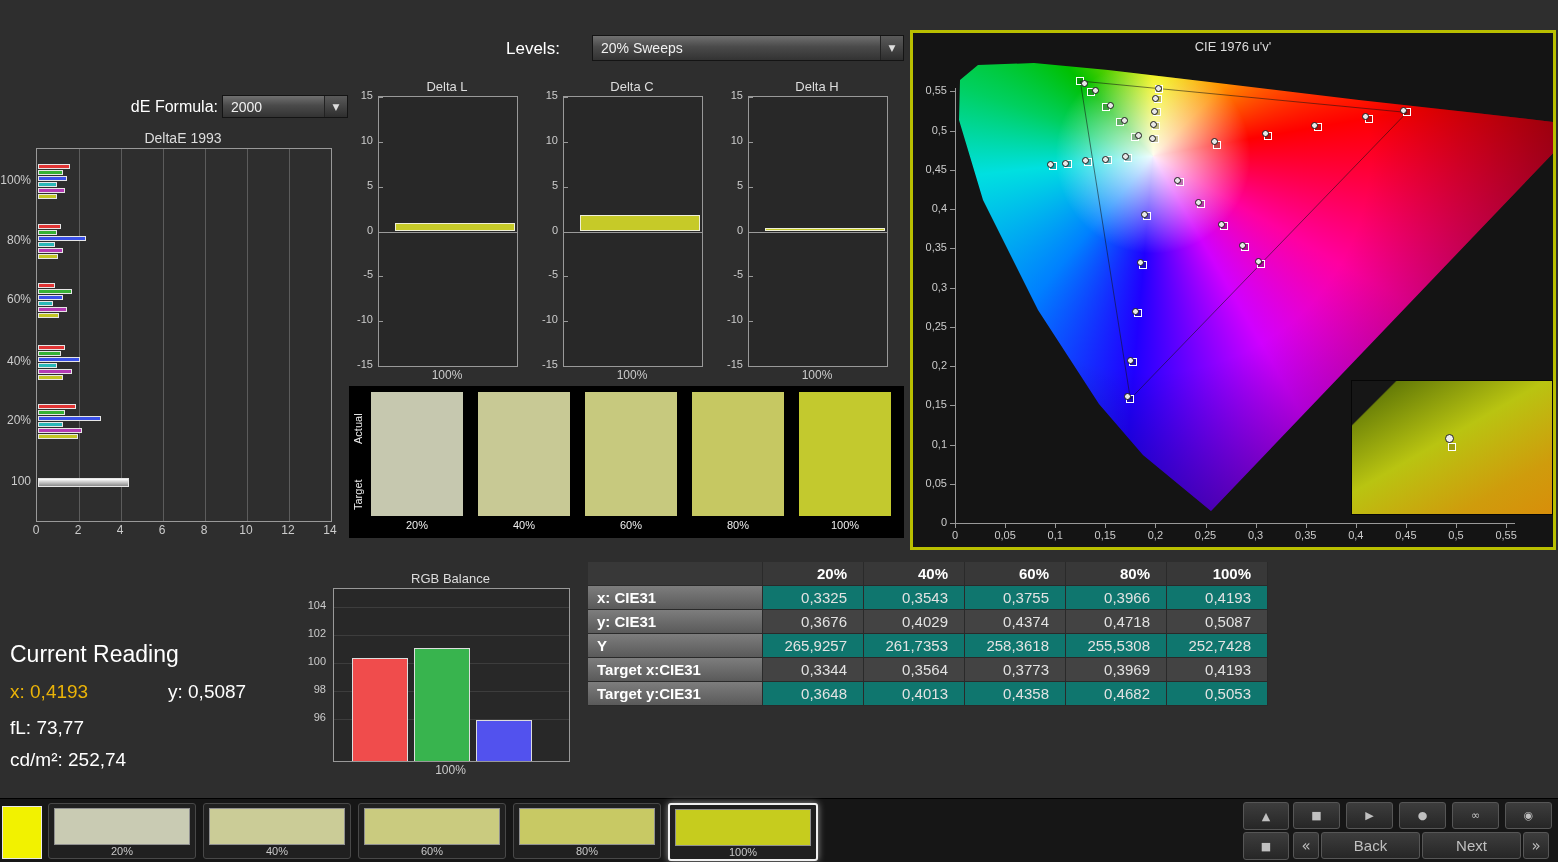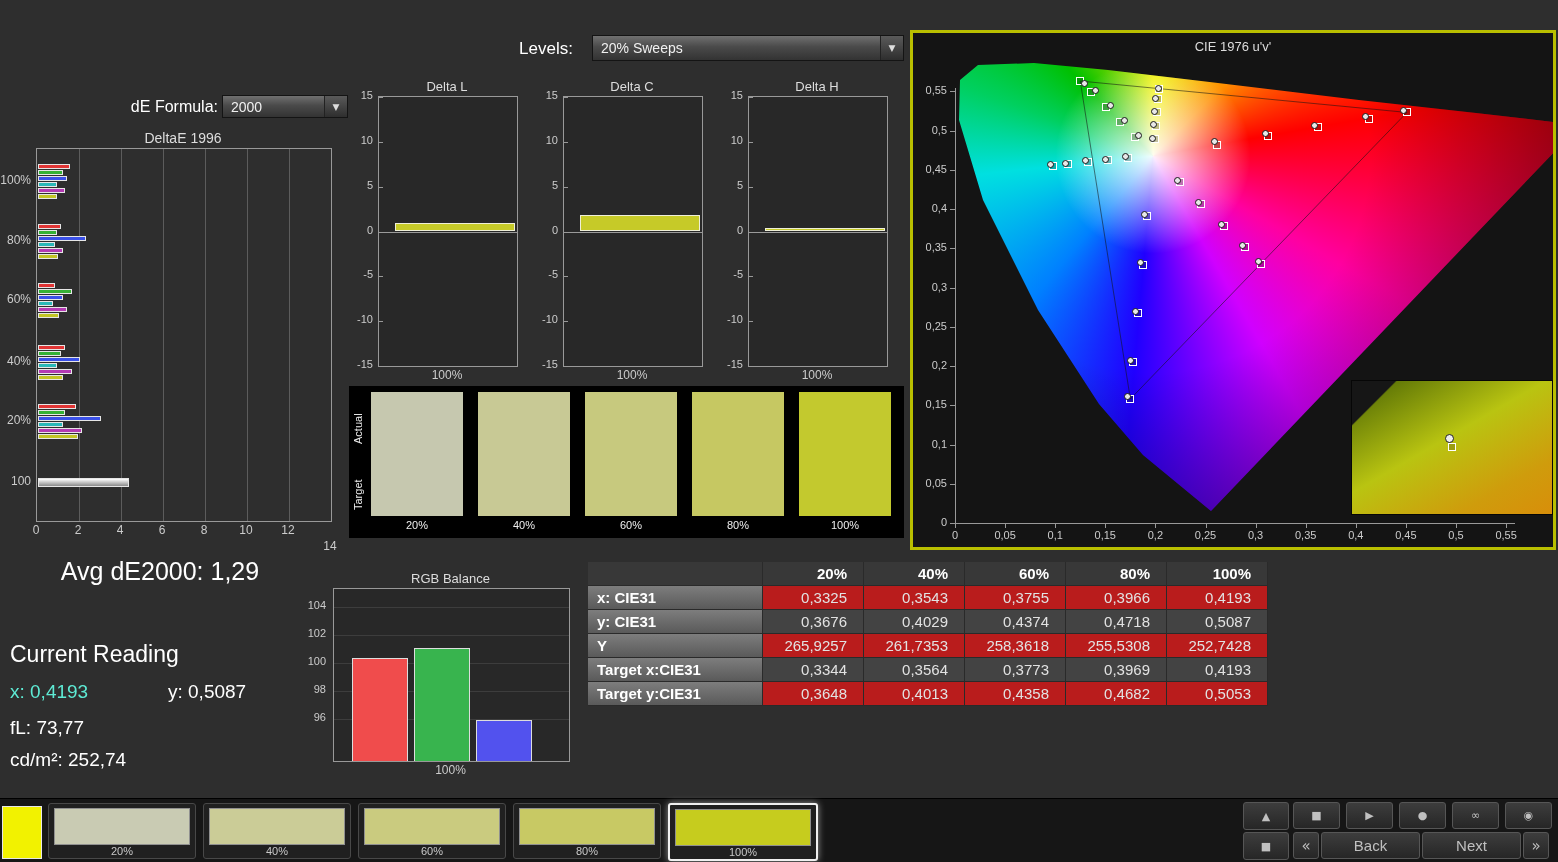--- a/index.html
+++ b/index.html
@@ -1,20 +1,20 @@
 <!DOCTYPE html>
 <html><head>
 <meta charset="utf-8">
 <style>
   html,body{margin:0;padding:0;background:#1a1a1a;}
   .screen{position:relative;width:1558px;height:862px;background:#2e2e2e;overflow:hidden;
           font-family:"Liberation Sans","DejaVu Sans",sans-serif;color:#fff;}
   
   #page-title{position:absolute;left:8px;top:20px;font-size:37px;font-weight:400;color:#fff;letter-spacing:0.5px;}
-  #levels-label{position:absolute;left:506px;top:39px;width:80px;text-align:center;font-size:17px;color:#fff;}
+  #levels-label{position:absolute;left:506px;top:39px;width:80px;text-align:left;font-size:17px;color:#fff;}
   #formula-label{position:absolute;left:102px;top:98px;width:116px;text-align:right;font-size:16px;color:#fff;}
   .dropdown{position:absolute;background:linear-gradient(180deg,#707070,#4a4a4a 45%,#333);border:1px solid #141414;
             color:#f0f0f0;font-size:14px;display:flex;align-items:center;box-sizing:border-box;cursor:default;}
   .dropdown .dd-value{flex:1;padding-left:8px;white-space:nowrap;overflow:hidden;}
   .dropdown .dd-arrow{width:22px;height:100%;display:flex;align-items:center;justify-content:center;
             font-size:9px;color:#ddd;background:linear-gradient(180deg,#5a5a5a,#2e2e2e);border-left:1px solid #222;}
   #levels-dd{left:592px;top:35px;width:312px;height:26px;}
   #formula-dd{left:222px;top:95px;width:126px;height:23px;}
   
   #deltae-title{position:absolute;left:36px;top:130px;width:294px;text-align:center;font-size:14px;color:#ddd;}
@@ -67,38 +67,38 @@
   #cie-inset{position:absolute;left:438px;top:347px;width:200px;height:133px;border:1px solid #060606;
      background:
        linear-gradient(135deg,#161616 0 13%,rgba(0,0,0,0) 13.6%),
        linear-gradient(150deg,#4a6404 0%,#b9c411 45%,#cf9c0c 78%,#d88e0a 100%);}
   #inset-circle{position:absolute;left:93px;top:53px;width:7px;height:7px;border-radius:50%;border:1px solid #222;background:#eee;}
   #inset-square{position:absolute;left:96px;top:62px;width:8px;height:8px;border:1px solid #fff;background:rgba(25,25,25,0.2);box-sizing:border-box;}
   
   #avg-text{position:absolute;left:0;top:557px;width:320px;text-align:center;font-size:25px;color:#fff;}
   #max-text{position:absolute;left:0;top:595px;width:320px;text-align:center;font-size:25px;color:#fff;}
   #cur-title{position:absolute;left:10px;top:641px;font-size:23px;color:#fff;}
-  #cur-x{position:absolute;left:10px;top:681px;font-size:19px;color:#5eead4;}
+  #cur-x{position:absolute;left:10px;top:681px;font-size:19px;color:#eab308;}
   #cur-y{position:absolute;left:168px;top:681px;font-size:19px;color:#fff;}
   #cur-fl{position:absolute;left:10px;top:717px;font-size:19px;color:#fff;}
   #cur-cd{position:absolute;left:10px;top:749px;font-size:19px;color:#fff;}
   
   #rgb-title{position:absolute;left:333px;top:571px;width:235px;text-align:center;font-size:13px;color:#ddd;}
   #rgb-plot{position:absolute;left:333px;top:588px;width:235px;height:172px;border:1px solid #999;background:#282828;}
   #rgb-ylabels{position:absolute;left:301px;top:588px;width:28px;height:172px;}
   #rgb-ylabels .rylab{position:absolute;right:3px;width:25px;text-align:right;font-size:11px;color:#ccc;}
   #rgb-xlabel{position:absolute;left:333px;top:763px;width:235px;text-align:center;font-size:12px;color:#ccc;}
   .rgb-bar{position:absolute;border:1px solid #ddd;border-bottom:none;box-sizing:border-box;}
   
   #cal-table{position:absolute;left:588px;top:562px;width:680px;font-size:15px;}
   .trow{display:flex;height:24px;}
   .tcell{box-sizing:border-box;border-right:1px solid #2a2a2a;border-bottom:1px solid #2a2a2a;line-height:23px;}
   .tlabel{width:175px;background:linear-gradient(180deg,#7d7d7d,#5a5a5a);color:#fff;font-weight:bold;padding-left:9px;}
   .tval{width:101px;text-align:right;padding-right:16px;color:#e2e2e2;}
-  .even .tval{background:#b91c1c}.odd .tval{background:#434343}
+  .even .tval{background:#0f766e}.odd .tval{background:#434343}
   .thead .tcell{background:#383838;color:#fff;font-weight:bold;}
   .th-label{width:175px;}
   .th-val{width:101px;text-align:right;padding-right:16px;}
   
   #bottom-bar{position:absolute;left:0;top:798px;width:1558px;height:64px;background:#161616;border-top:1px solid #000;}
   #active-swatch{position:absolute;left:2px;top:7px;width:38px;height:51px;border:1px solid #e6e6e6;}
   #patch-buttons{position:absolute;left:48px;top:4px;height:58px;display:flex;gap:7px;}
   .patch-btn{position:relative;width:146px;height:54px;background:#202020;border:1px solid #484848;border-radius:3px;cursor:pointer;}
   .patch-btn.selected{border:2px solid #f0f0f0;box-shadow:0 0 7px rgba(255,255,255,0.55);}
   .patch-swatch{position:absolute;left:5px;right:5px;top:4px;height:35px;border:1px solid #909090;}
@@ -121,21 +121,21 @@
   <div id="levels-dd" class="dropdown">
     <span class="dd-value">20% Sweeps</span>
     <span class="dd-arrow glyph">▼</span>
   </div>
   <div id="formula-label">dE Formula:</div>
   <div id="formula-dd" class="dropdown">
     <span class="dd-value">2000</span>
     <span class="dd-arrow glyph">▼</span>
   </div>
 
-  <div id="deltae-title">DeltaE 1996</div>
+  <div id="deltae-title">DeltaE 1993</div>
   <div id="deltae-ylabels">
       <div class="ylab" style="top: 25px;">100%</div>
       <div class="ylab" style="top: 85px;">80%</div>
       <div class="ylab" style="top: 144px;">60%</div>
       <div class="ylab" style="top: 206px;">40%</div>
       <div class="ylab" style="top: 265px;">20%</div>
       <div class="ylab" style="top: 326px;">100</div>
     </div>
   <div id="deltae-plot">
       <div class="vgrid" style="left: 42px;"></div>
@@ -177,21 +177,21 @@
       <div class="debar" style="top: 328.5px; width: 90.51px; height: 9px; background: linear-gradient(rgb(255, 255, 255), rgb(138, 138, 138));"></div>
     </div>
   <div id="deltae-xlabels">
       <div class="xlab" style="left: -10px;">0</div>
       <div class="xlab" style="left: 32px;">2</div>
       <div class="xlab" style="left: 74px;">4</div>
       <div class="xlab" style="left: 116px;">6</div>
       <div class="xlab" style="left: 158px;">8</div>
       <div class="xlab" style="left: 200px;">10</div>
       <div class="xlab" style="left: 242px;">12</div>
-      <div class="xlab" style="left: 284px; margin-top: 16px;">14</div>
+      <div class="xlab" style="left: 284px;">14</div>
     </div>
 
   <div class="delta-title" style="left:378px">Delta L</div>
   <div class="delta-title" style="left:563px">Delta C</div>
   <div class="delta-title" style="left:748px">Delta H</div>
   <div class="delta-ylabels" style="left:350px" id="delta-ylabels-0">
       <div class="dylab" style="top: -7px;">15</div>
       <div class="dylab" style="top: 37.8333px;">10</div>
       <div class="dylab" style="top: 82.6667px;">5</div>
       <div class="dylab" style="top: 127.5px;">0</div>
@@ -390,21 +390,20 @@
         <div class="cyt" style="top: 90.5px;">0,5</div>
         <div class="cyt" style="top: 51.25px;">0,55</div>
       </div>
     <div id="cie-title">CIE 1976 u'v'</div>
     <div id="cie-inset">
       <div id="inset-circle"></div>
       <div id="inset-square"></div>
     </div>
   </div>
 
-  <div id="avg-text">Avg dE2000: 1,29</div>
   <div id="cur-title">Current Reading</div>
   <div id="cur-x">x: 0,4193</div>
   <div id="cur-y">y: 0,5087</div>
   <div id="cur-fl">fL: 73,77</div>
   <div id="cur-cd">cd/m²: 252,74</div>
 
   <div id="rgb-title">RGB Balance</div>
   <div id="rgb-ylabels">
       <div class="rylab" style="top: 11.1789px;">104</div>
       <div class="rylab" style="top: 39.1463px;">102</div>

